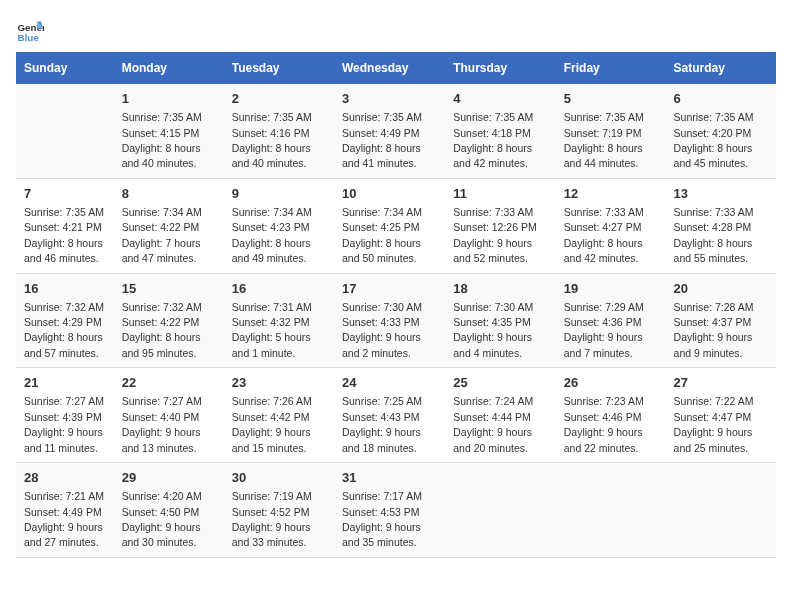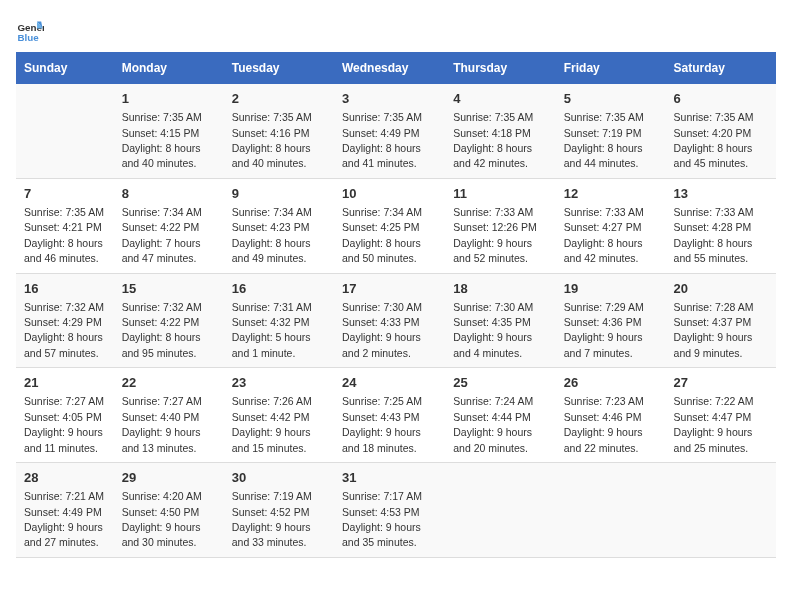--- a/index.html
+++ b/index.html
@@ -192,21 +192,21 @@
         <span class="day-info">Sunset: 4:36 PM</span><br>
         <span class="day-info">Daylight: 9 hours and 7 minutes.</span></td>
         <td><span class="day-number">20</span>
         <span class="day-info">Sunrise: 7:28 AM</span><br>
         <span class="day-info">Sunset: 4:37 PM</span><br>
         <span class="day-info">Daylight: 9 hours and 9 minutes.</span></td>
       </tr>
       <tr>
         <td><span class="day-number">21</span>
         <span class="day-info">Sunrise: 7:27 AM</span><br>
-        <span class="day-info">Sunset: 4:05 PM</span><br>
+        <span class="day-info">Sunset: 4:39 PM</span><br>
         <span class="day-info">Daylight: 9 hours and 11 minutes.</span></td>
         <td><span class="day-number">22</span>
         <span class="day-info">Sunrise: 7:27 AM</span><br>
         <span class="day-info">Sunset: 4:40 PM</span><br>
         <span class="day-info">Daylight: 9 hours and 13 minutes.</span></td>
         <td><span class="day-number">23</span>
         <span class="day-info">Sunrise: 7:26 AM</span><br>
         <span class="day-info">Sunset: 4:42 PM</span><br>
         <span class="day-info">Daylight: 9 hours and 15 minutes.</span></td>
         <td><span class="day-number">24</span>

